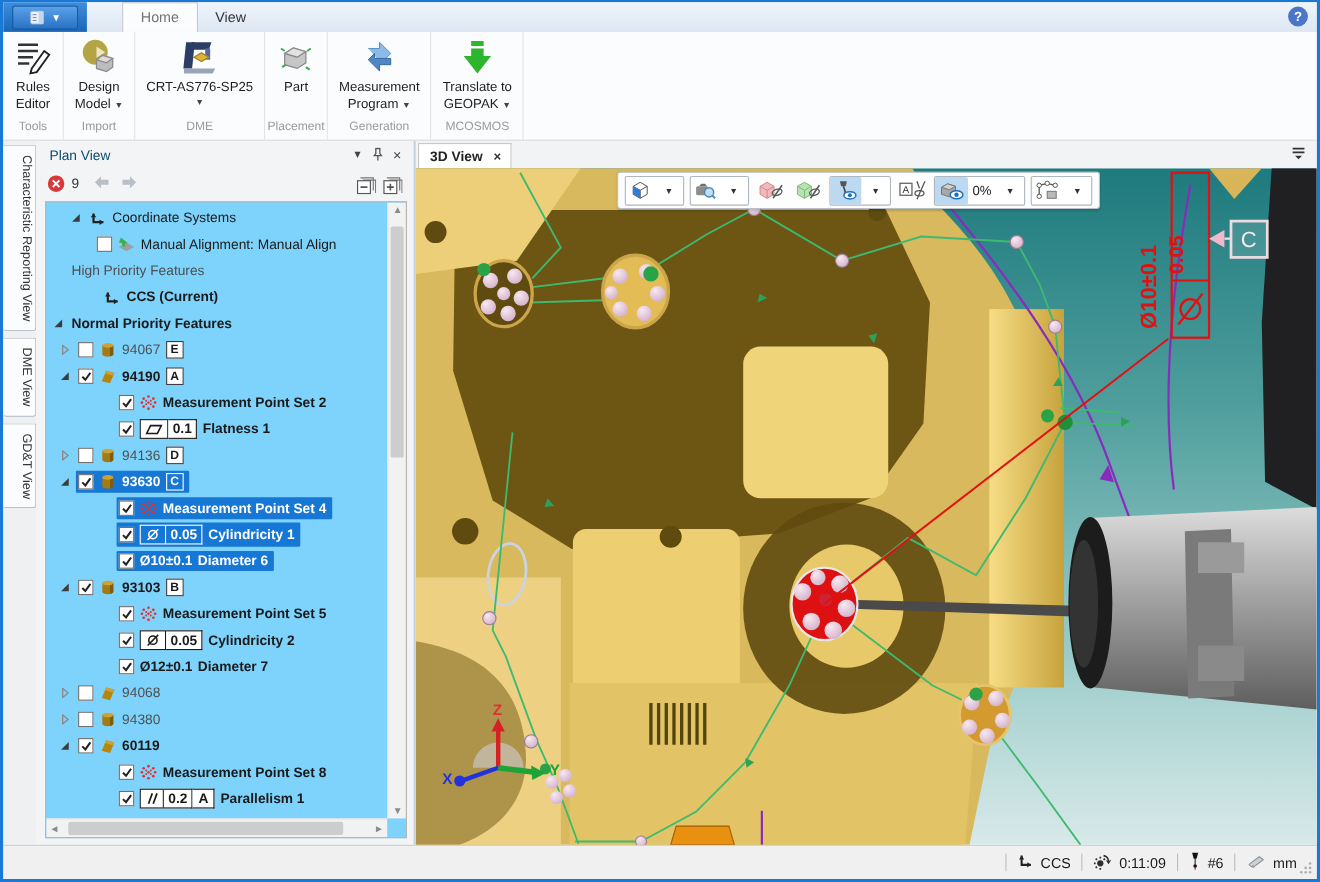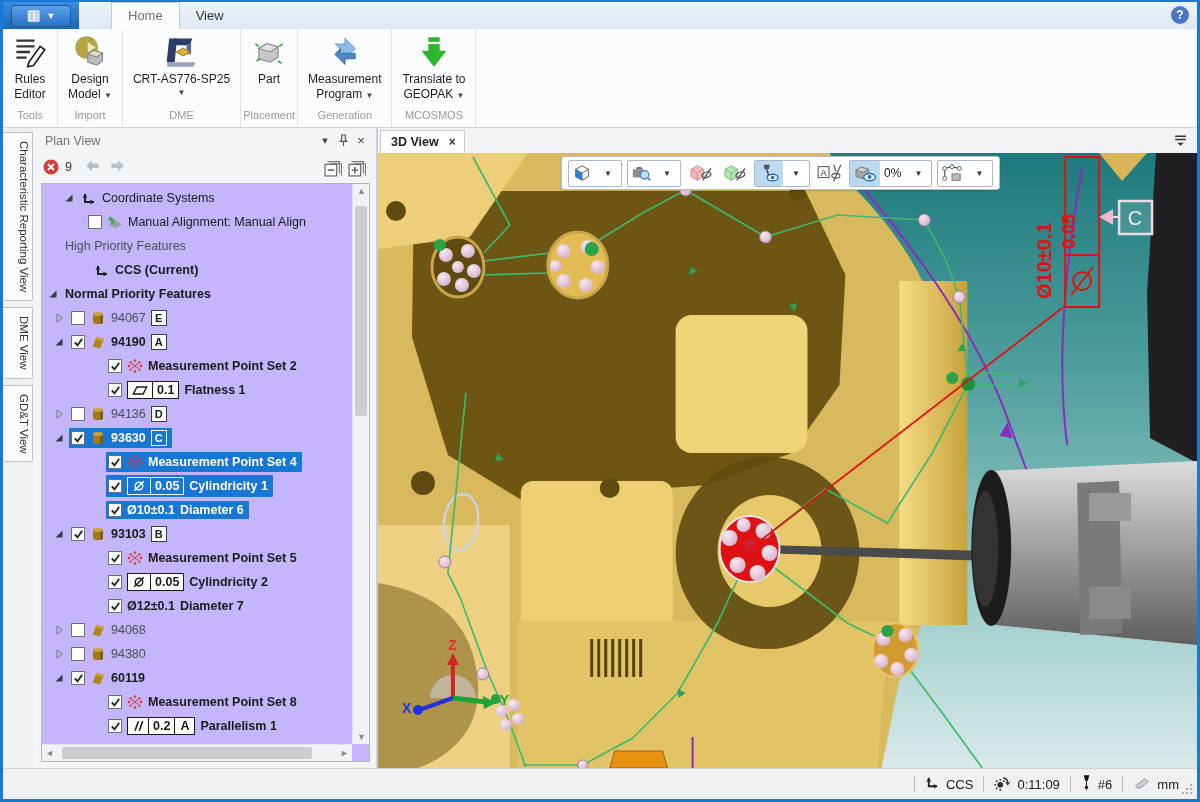--- a/index.html
+++ b/index.html
@@ -32,29 +32,29 @@
   
   .main { flex:1; display:flex; min-height:0; }
 
   .sidetabs { width:30px; background:#eef0f2; display:flex; flex-direction:column; gap:6px; padding-top:4px; flex:0 0 30px; }
   .stab { writing-mode:vertical-rl; background:#fbfcfd; border:1px solid #b9c2cb; border-left:none;
           font-size:11.5px; color:#333; padding:8px 2px; border-radius:0 0 3px 3px; cursor:pointer; }
 
   
   .panel { width:345px; flex:0 0 345px; background:#f3f4f6; border-right:2px solid #c7d0da; display:flex; flex-direction:column; }
   .phead { height:25px; display:flex; align-items:center; padding:0 6px 0 12px; }
-  .ptitle { font-size:12.5px; color:#737373; flex:1; }
+  .ptitle { font-size:12.5px; color:#0c4a6e; flex:1; }
   .phead .hic { width:18px; height:16px; display:flex; align-items:center; justify-content:center; color:#444; cursor:pointer; font-size:11px; }
   .ptools { height:28px; display:flex; align-items:center; padding:0 10px; gap:6px; }
   .errcnt { font-size:12.5px; color:#333; margin-right:6px; }
   .ptools .sp { flex:1; }
   .ic16 { width:16px; height:16px; display:inline-block; }
   .ic18 { width:18px; height:17px; display:inline-block; cursor:pointer; }
 
-  .treebox { margin:2px 6px 6px 8px; background:#c4b5fd; border:1px solid #b5b5b5; flex:1; position:relative; overflow:hidden; }
+  .treebox { margin:2px 6px 6px 8px; background:#7dd3fc; border:1px solid #b5b5b5; flex:1; position:relative; overflow:hidden; }
   .tree { position:absolute; left:0; top:2px; right:17px; bottom:17px; overflow:hidden; }
   .trow { height:24px; display:flex; align-items:center; font-size:12.5px; color:#1a1a1a; white-space:nowrap; cursor:default; }
   .trow.b { font-weight:bold; }
   .trow.mut { color:#4f4f4f; }
   .exp { width:15px; height:12px; flex:0 0 15px; display:flex; align-items:center; cursor:pointer; }
   .hl { display:flex; align-items:center; gap:5px; padding:2px 5px 2px 2px; border-radius:1px; }
   .sel .hl { background:#1777d4; color:#fff; }
   .cb { width:14px; height:14px; background:#fff; border:1.5px solid #6e6e6e; flex:0 0 14px; display:flex; align-items:center; justify-content:center; cursor:pointer; }
   .ticon { width:16px; height:16px; flex:0 0 16px; }
   .dbox { width:16px; height:16px; border:1.5px solid #3c3c3c; font-size:11px; font-weight:bold; display:flex; align-items:center; justify-content:center; background:#fff; color:#1a1a1a; }

